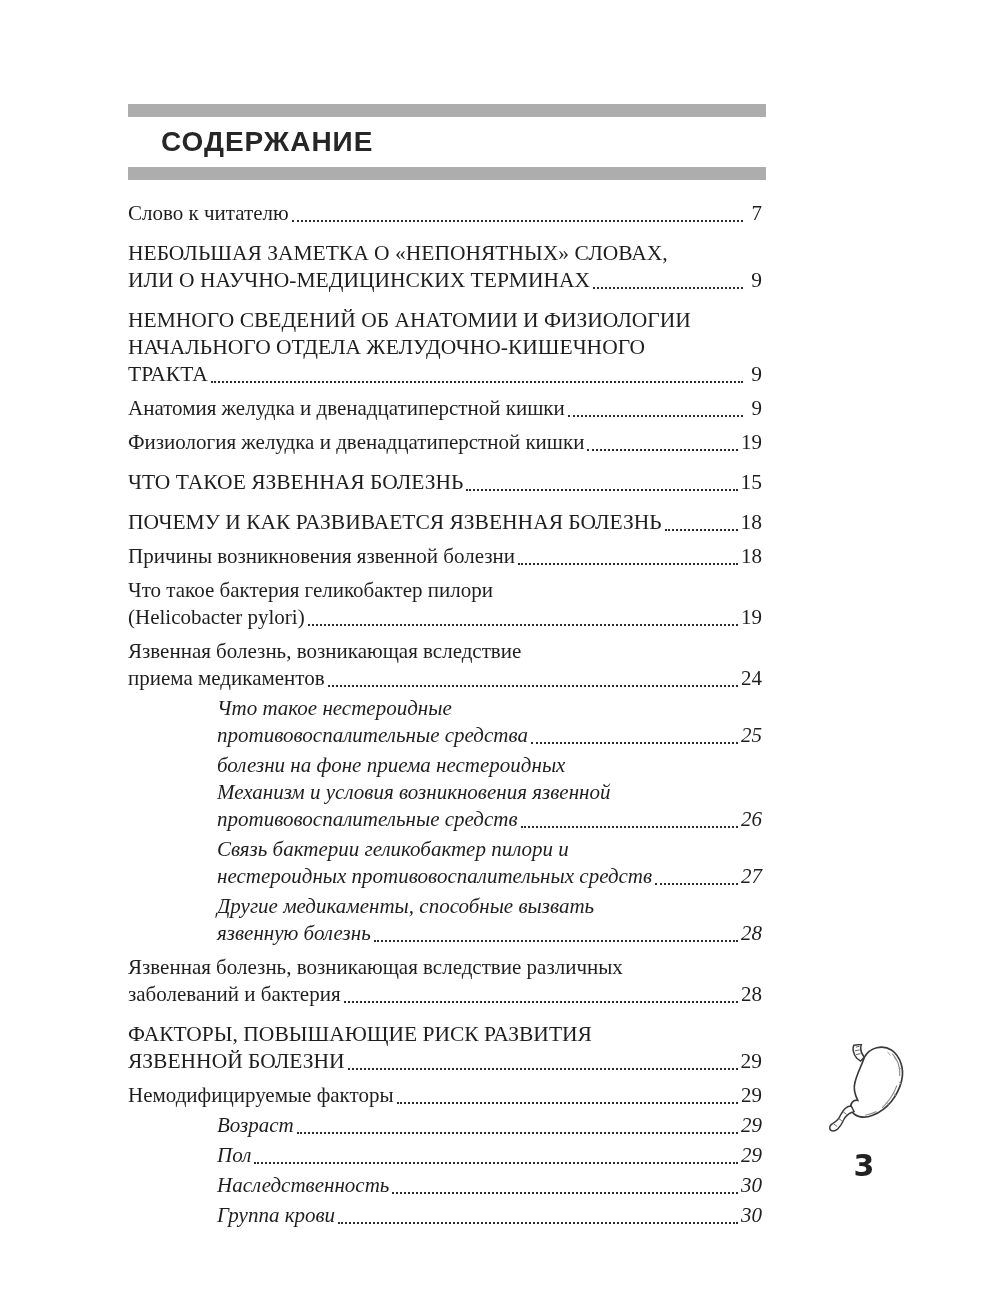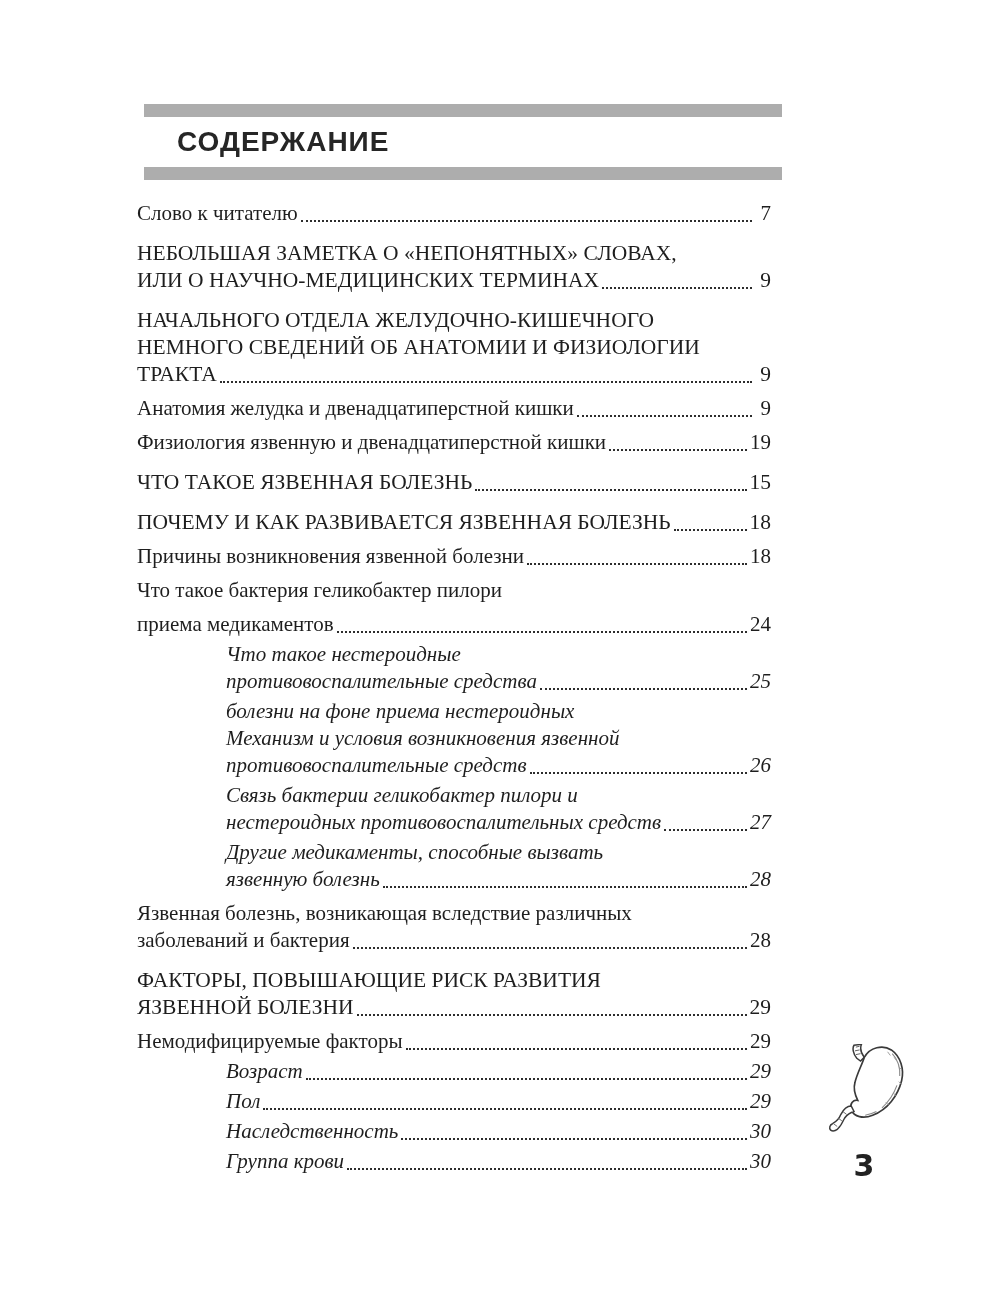--- a/index.html
+++ b/index.html
@@ -6,32 +6,32 @@
   .page{
     position:relative;
     width:986px;height:1299px;
     margin:0 auto;
     background:#ffffff;
     font-family:"Liberation Serif", serif;
     color:#1e1e1e;
     overflow:hidden;
   }
   
-  .header{position:absolute;left:144px;top:104px;width:638px;}
+  .header{position:absolute;left:128px;top:104px;width:638px;}
   .bar{height:13px;}
   .header-title{
     font-family:"Liberation Sans", sans-serif;
     font-weight:bold;
     font-size:28px;
     letter-spacing:1px;
     color:#262626;
     margin:9px 0 9px 33px;
   }
   
-  .toc{position:absolute;left:137px;top:200px;width:634px;}
+  .toc{position:absolute;left:128px;top:200px;width:634px;}
   .toc-entry{font-size:21px;line-height:27px;}
   .toc-entry.bold{font-weight:normal;font-size:21.5px;}
   .toc-entry.italic{font-style:italic;}
   .toc-entry.lvl0{margin-top:13px;}
   .toc-entry.lvl1{margin-top:7px;}
   .toc-entry.lvl2{margin-left:89px;margin-top:3px;}
   .toc-entry:first-child{margin-top:0;}
   .toc-line{white-space:nowrap;}
   .toc-lastline{display:flex;align-items:baseline;}
   .toc-lastline .txt{white-space:nowrap;}
@@ -75,38 +75,38 @@
       </div>
       <div class="toc-entry lvl0 bold">
         <div class="toc-line">НЕБОЛЬШАЯ ЗАМЕТКА О «НЕПОНЯТНЫХ» СЛОВАХ,</div>
         <div class="toc-lastline">
           <span class="txt">ИЛИ О НАУЧНО-МЕДИЦИНСКИХ ТЕРМИНАХ</span>
           <span class="leader"></span>
           <span class="pagenum"> 9</span>
         </div>
       </div>
       <div class="toc-entry lvl0 bold">
+        <div class="toc-line">НЕМНОГО СВЕДЕНИЙ ОБ АНАТОМИИ И ФИЗИОЛОГИИ</div>
         <div class="toc-line">НАЧАЛЬНОГО ОТДЕЛА ЖЕЛУДОЧНО-КИШЕЧНОГО</div>
-        <div class="toc-line">НЕМНОГО СВЕДЕНИЙ ОБ АНАТОМИИ И ФИЗИОЛОГИИ</div>
         <div class="toc-lastline">
           <span class="txt">ТРАКТА</span>
           <span class="leader"></span>
           <span class="pagenum"> 9</span>
         </div>
       </div>
       <div class="toc-entry lvl1 regular">
         <div class="toc-lastline">
           <span class="txt">Анатомия желудка и двенадцатиперстной кишки</span>
           <span class="leader"></span>
           <span class="pagenum"> 9</span>
         </div>
       </div>
       <div class="toc-entry lvl1 regular">
         <div class="toc-lastline">
-          <span class="txt">Физиология язвенную и двенадцатиперстной кишки</span>
+          <span class="txt">Физиология желудка и двенадцатиперстной кишки</span>
           <span class="leader"></span>
           <span class="pagenum">19</span>
         </div>
       </div>
       <div class="toc-entry lvl0 bold">
         <div class="toc-lastline">
           <span class="txt">ЧТО ТАКОЕ ЯЗВЕННАЯ БОЛЕЗНЬ</span>
           <span class="leader"></span>
           <span class="pagenum">15</span>
         </div>
@@ -120,22 +120,28 @@
       </div>
       <div class="toc-entry lvl1 regular">
         <div class="toc-lastline">
           <span class="txt">Причины возникновения язвенной болезни</span>
           <span class="leader"></span>
           <span class="pagenum">18</span>
         </div>
       </div>
       <div class="toc-entry lvl1 regular">
         <div class="toc-line">Что такое бактерия геликобактер пилори</div>
-      </div>
-      <div class="toc-entry lvl1 regular">
+        <div class="toc-lastline">
+          <span class="txt">(Helicobacter pylori)</span>
+          <span class="leader"></span>
+          <span class="pagenum">19</span>
+        </div>
+      </div>
+      <div class="toc-entry lvl1 regular">
+        <div class="toc-line">Язвенная болезнь, возникающая вследствие</div>
         <div class="toc-lastline">
           <span class="txt">приема медикаментов</span>
           <span class="leader"></span>
           <span class="pagenum">24</span>
         </div>
       </div>
       <div class="toc-entry lvl2 italic">
         <div class="toc-line">Что такое нестероидные</div>
         <div class="toc-lastline">
           <span class="txt">противовоспалительные средства</span>

